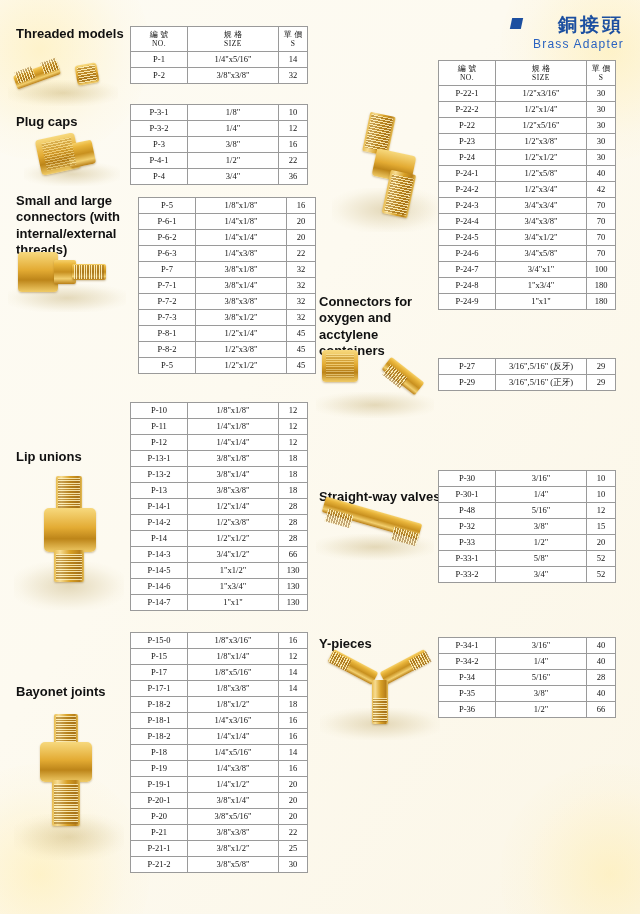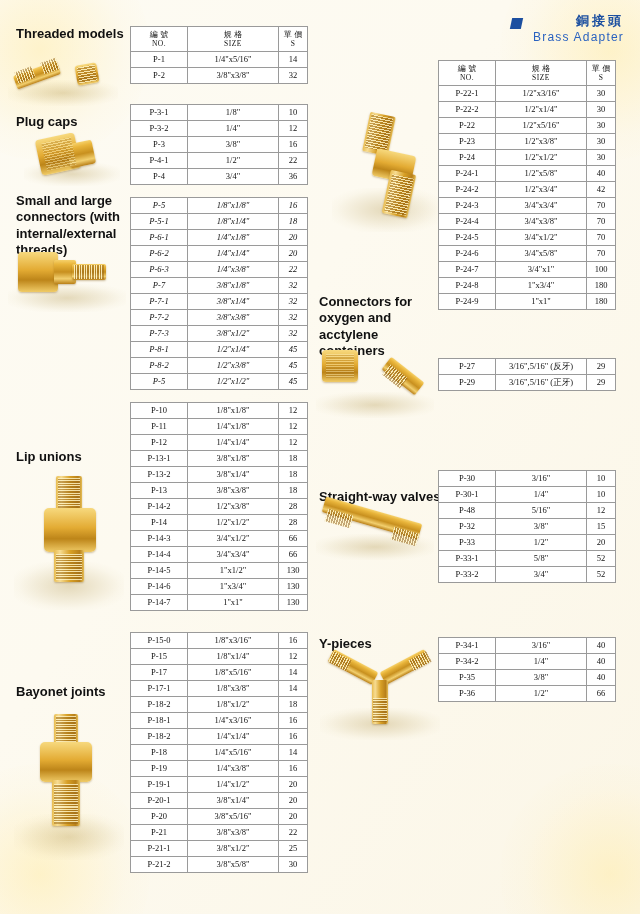--- a/index.html
+++ b/index.html
@@ -34,21 +34,21 @@
   .corner-glow.br { right: -80px; bottom: -70px; }
 
   
   .brand {
     position: absolute;
     right: 16px;
     top: 14px;
     text-align: right;
   }
   .brand .cn {
-    font-size: 13px;
+    font-size: 19px;
     font-weight: bold;
     color: #1c4fa0;
     letter-spacing: 3px;
     line-height: 1.1;
     font-family: "DejaVu Sans", sans-serif;
   }
   .brand .en {
     font-size: 12px;
     color: #2a62c0;
     letter-spacing: 1.2px;
@@ -290,33 +290,28 @@
           <td class="c-s">22</td>
         </tr>
       <tr>
           <td class="c-no">P-4</td>
           <td class="c-size">3/4"</td>
           <td class="c-s">36</td>
         </tr>
     </tbody>
   </table>
 
-  <table class="spec" style="left:130px; top:197px;font-style:italic;">
+  <table class="spec" style="left:138px; top:197px;">
     <tbody>
       <tr>
           <td class="c-no">P-5</td>
           <td class="c-size">1/8"x1/8"</td>
           <td class="c-s">16</td>
         </tr>
       <tr>
-          <td class="c-no">P-5-1</td>
-          <td class="c-size">1/8"x1/4"</td>
-          <td class="c-s">18</td>
-        </tr>
-      <tr>
           <td class="c-no">P-6-1</td>
           <td class="c-size">1/4"x1/8"</td>
           <td class="c-s">20</td>
         </tr>
       <tr>
           <td class="c-no">P-6-2</td>
           <td class="c-size">1/4"x1/4"</td>
           <td class="c-s">20</td>
         </tr>
       <tr>
@@ -388,37 +383,37 @@
           <td class="c-no">P-13-2</td>
           <td class="c-size">3/8"x1/4"</td>
           <td class="c-s">18</td>
         </tr>
       <tr>
           <td class="c-no">P-13</td>
           <td class="c-size">3/8"x3/8"</td>
           <td class="c-s">18</td>
         </tr>
       <tr>
+          <td class="c-no">P-14-1</td>
+          <td class="c-size">1/2"x1/4"</td>
+          <td class="c-s">28</td>
+        </tr>
+      <tr>
           <td class="c-no">P-14-2</td>
           <td class="c-size">1/2"x3/8"</td>
           <td class="c-s">28</td>
         </tr>
       <tr>
           <td class="c-no">P-14</td>
           <td class="c-size">1/2"x1/2"</td>
           <td class="c-s">28</td>
         </tr>
       <tr>
           <td class="c-no">P-14-3</td>
           <td class="c-size">3/4"x1/2"</td>
-          <td class="c-s">66</td>
-        </tr>
-      <tr>
-          <td class="c-no">P-14-4</td>
-          <td class="c-size">3/4"x3/4"</td>
           <td class="c-s">66</td>
         </tr>
       <tr>
           <td class="c-no">P-14-5</td>
           <td class="c-size">1"x1/2"</td>
           <td class="c-s">130</td>
         </tr>
       <tr>
           <td class="c-no">P-14-6</td>
           <td class="c-size">1"x3/4"</td>
@@ -655,20 +650,25 @@
           <td class="c-no">P-34-1</td>
           <td class="c-size">3/16"</td>
           <td class="c-s">40</td>
         </tr>
       <tr>
           <td class="c-no">P-34-2</td>
           <td class="c-size">1/4"</td>
           <td class="c-s">40</td>
         </tr>
       <tr>
+          <td class="c-no">P-34</td>
+          <td class="c-size">5/16"</td>
+          <td class="c-s">28</td>
+        </tr>
+      <tr>
           <td class="c-no">P-35</td>
           <td class="c-size">3/8"</td>
           <td class="c-s">40</td>
         </tr>
       <tr>
           <td class="c-no">P-36</td>
           <td class="c-size">1/2"</td>
           <td class="c-s">66</td>
         </tr>
     </tbody>

